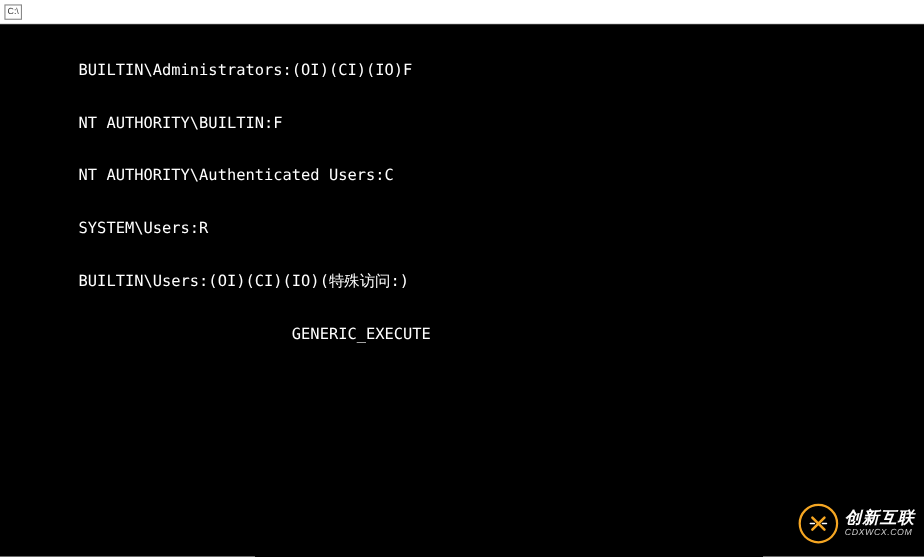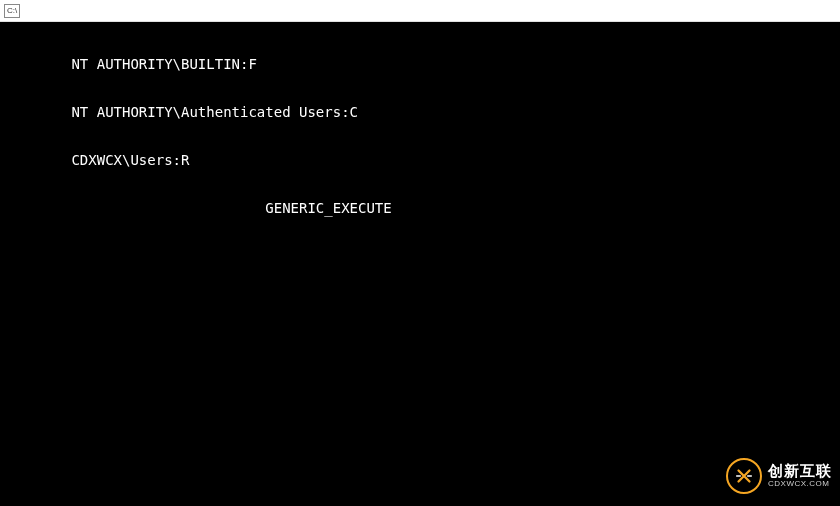--- a/index.html
+++ b/index.html
@@ -71,20 +71,21 @@
     }
     .watermark-logo svg {
       width: 22px;
       height: 22px;
     }
     .watermark-text {
       display: flex;
       flex-direction: column;
       font-family: "Microsoft YaHei", sans-serif;
       line-height: 1.1;
+      font-style: italic;
     }
     .watermark-cn {
       font-size: 15px;
       font-weight: bold;
       color: #fff;
       letter-spacing: 1px;
     }
     .watermark-en {
       font-size: 8px;
       color: #ccc;
@@ -92,23 +93,25 @@
     }
   </style>
 </head>
 <body>
 
 <div class="title-bar">
   <span class="title-icon">C:\</span>
 </div>
 
 <div class="terminal">
+  <div>        BUILTIN\Administrators:(OI)(CI)(IO)F</div>
   <div>        NT AUTHORITY\BUILTIN:F</div>
   <div>        NT AUTHORITY\Authenticated Users:C</div>
-  <div>        CDXWCX\Users:R</div>
+  <div>        SYSTEM\Users:R</div>
+  <div>        BUILTIN\Users:(OI)(CI)(IO)(特殊访问:)</div>
   <div>                               GENERIC_EXECUTE</div>
   <div></div>
   <div></div>
   
   
   
   
   
   
   

